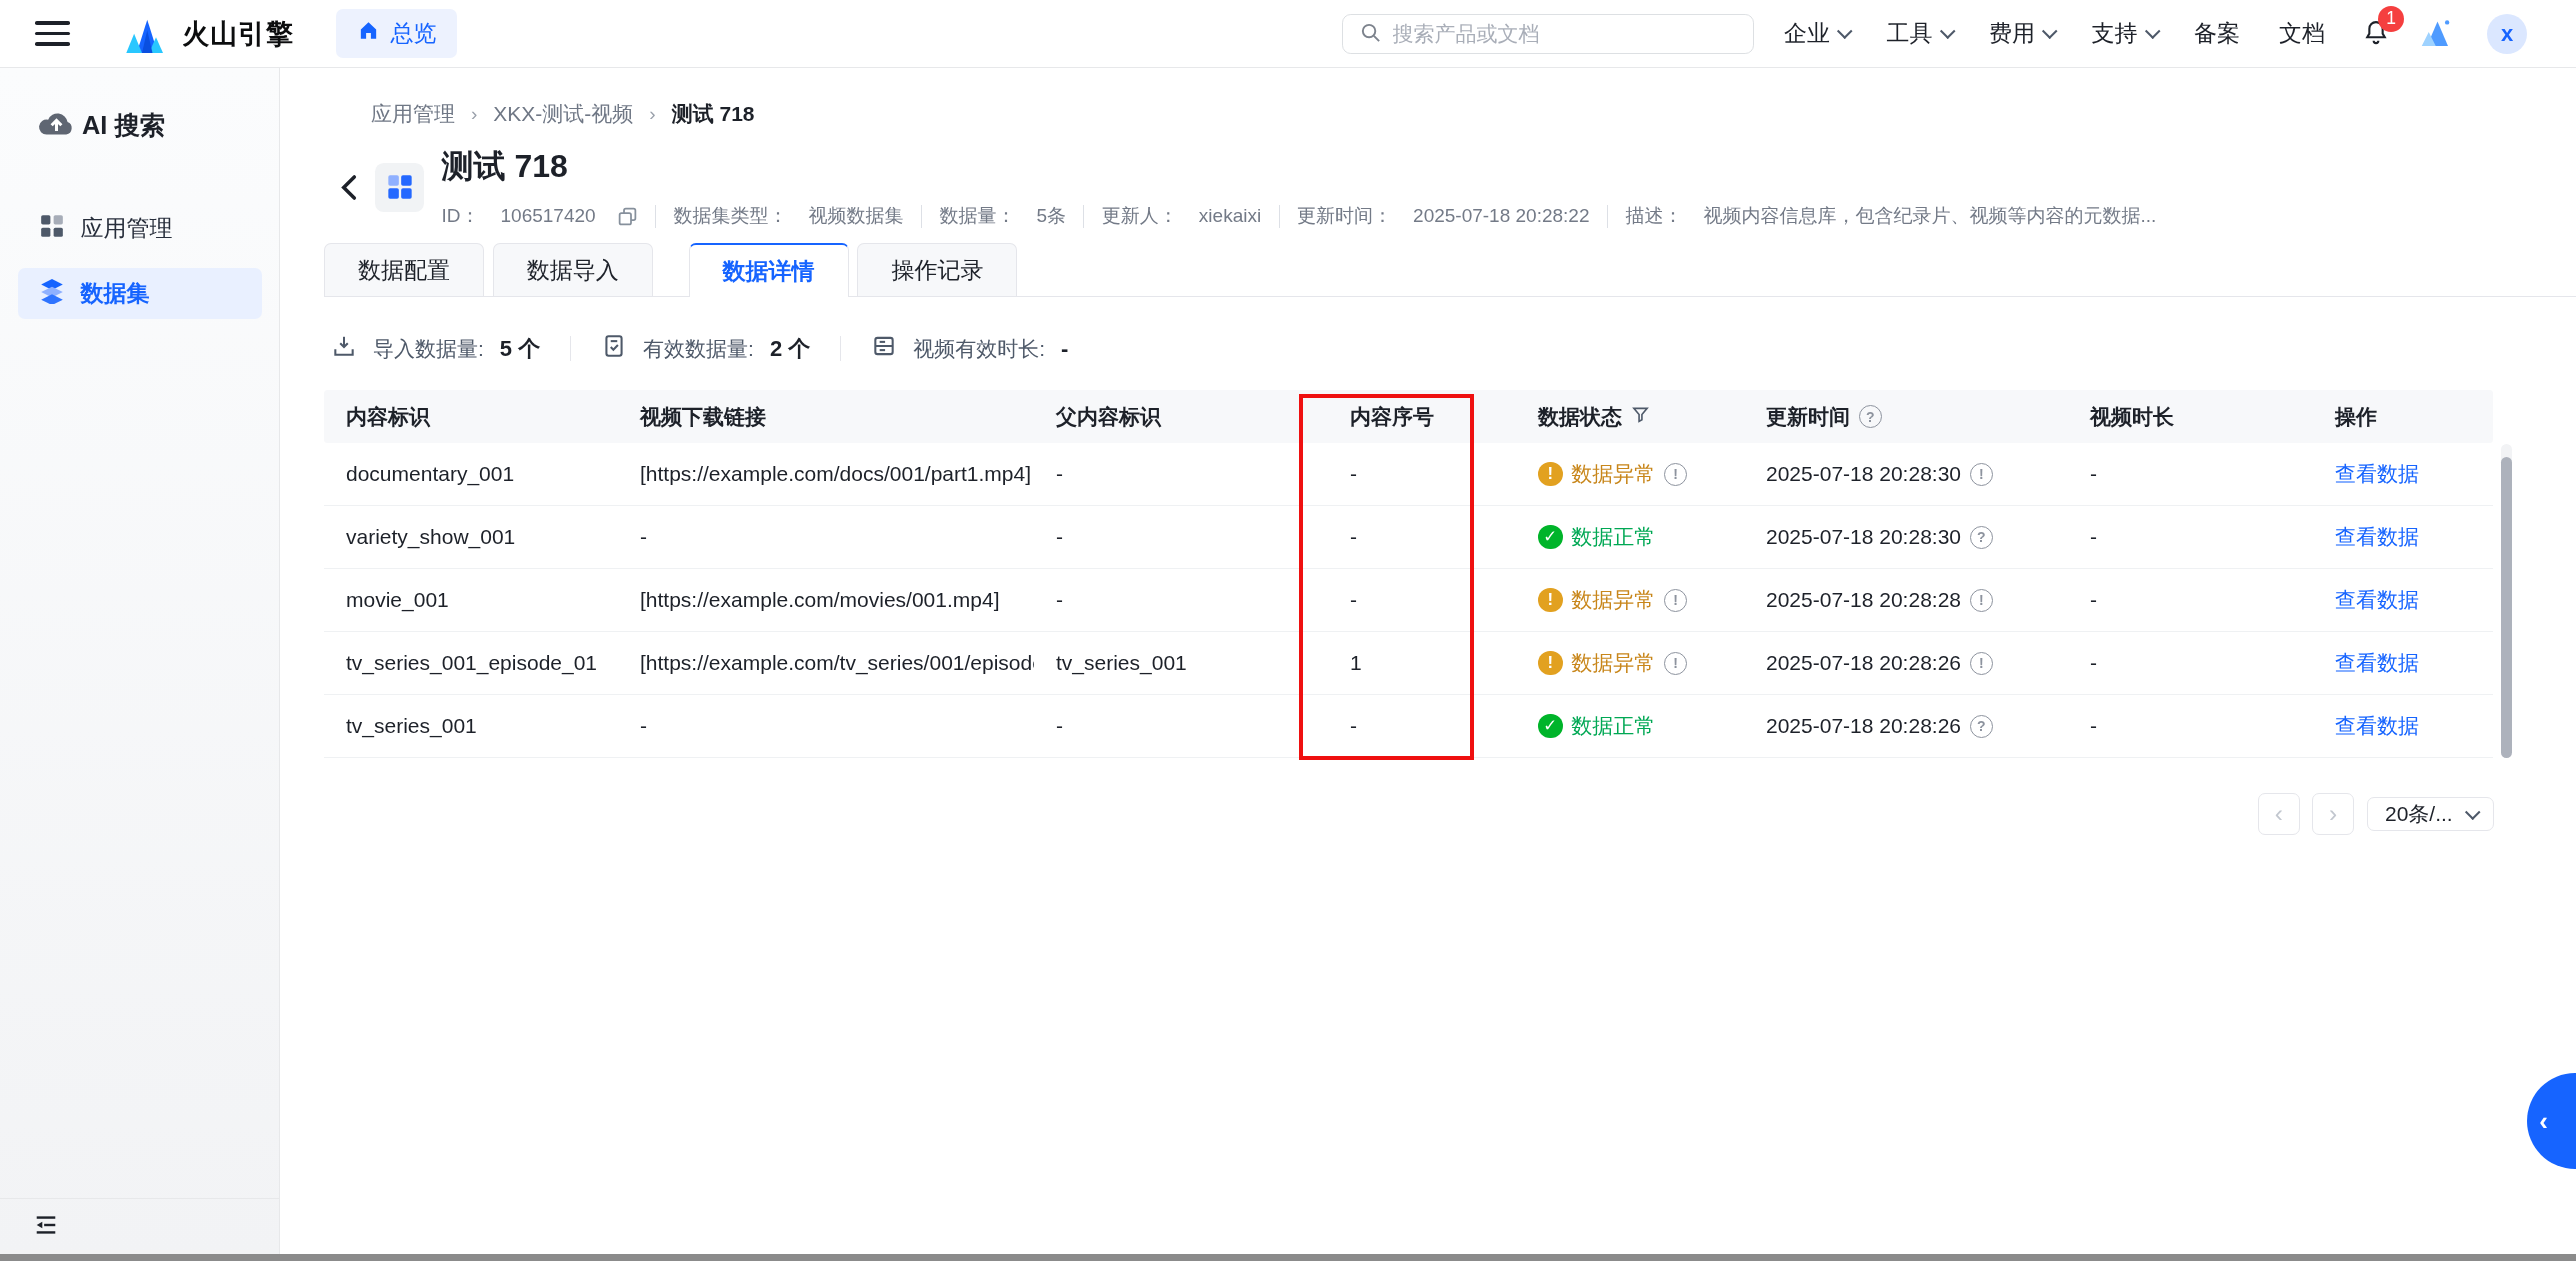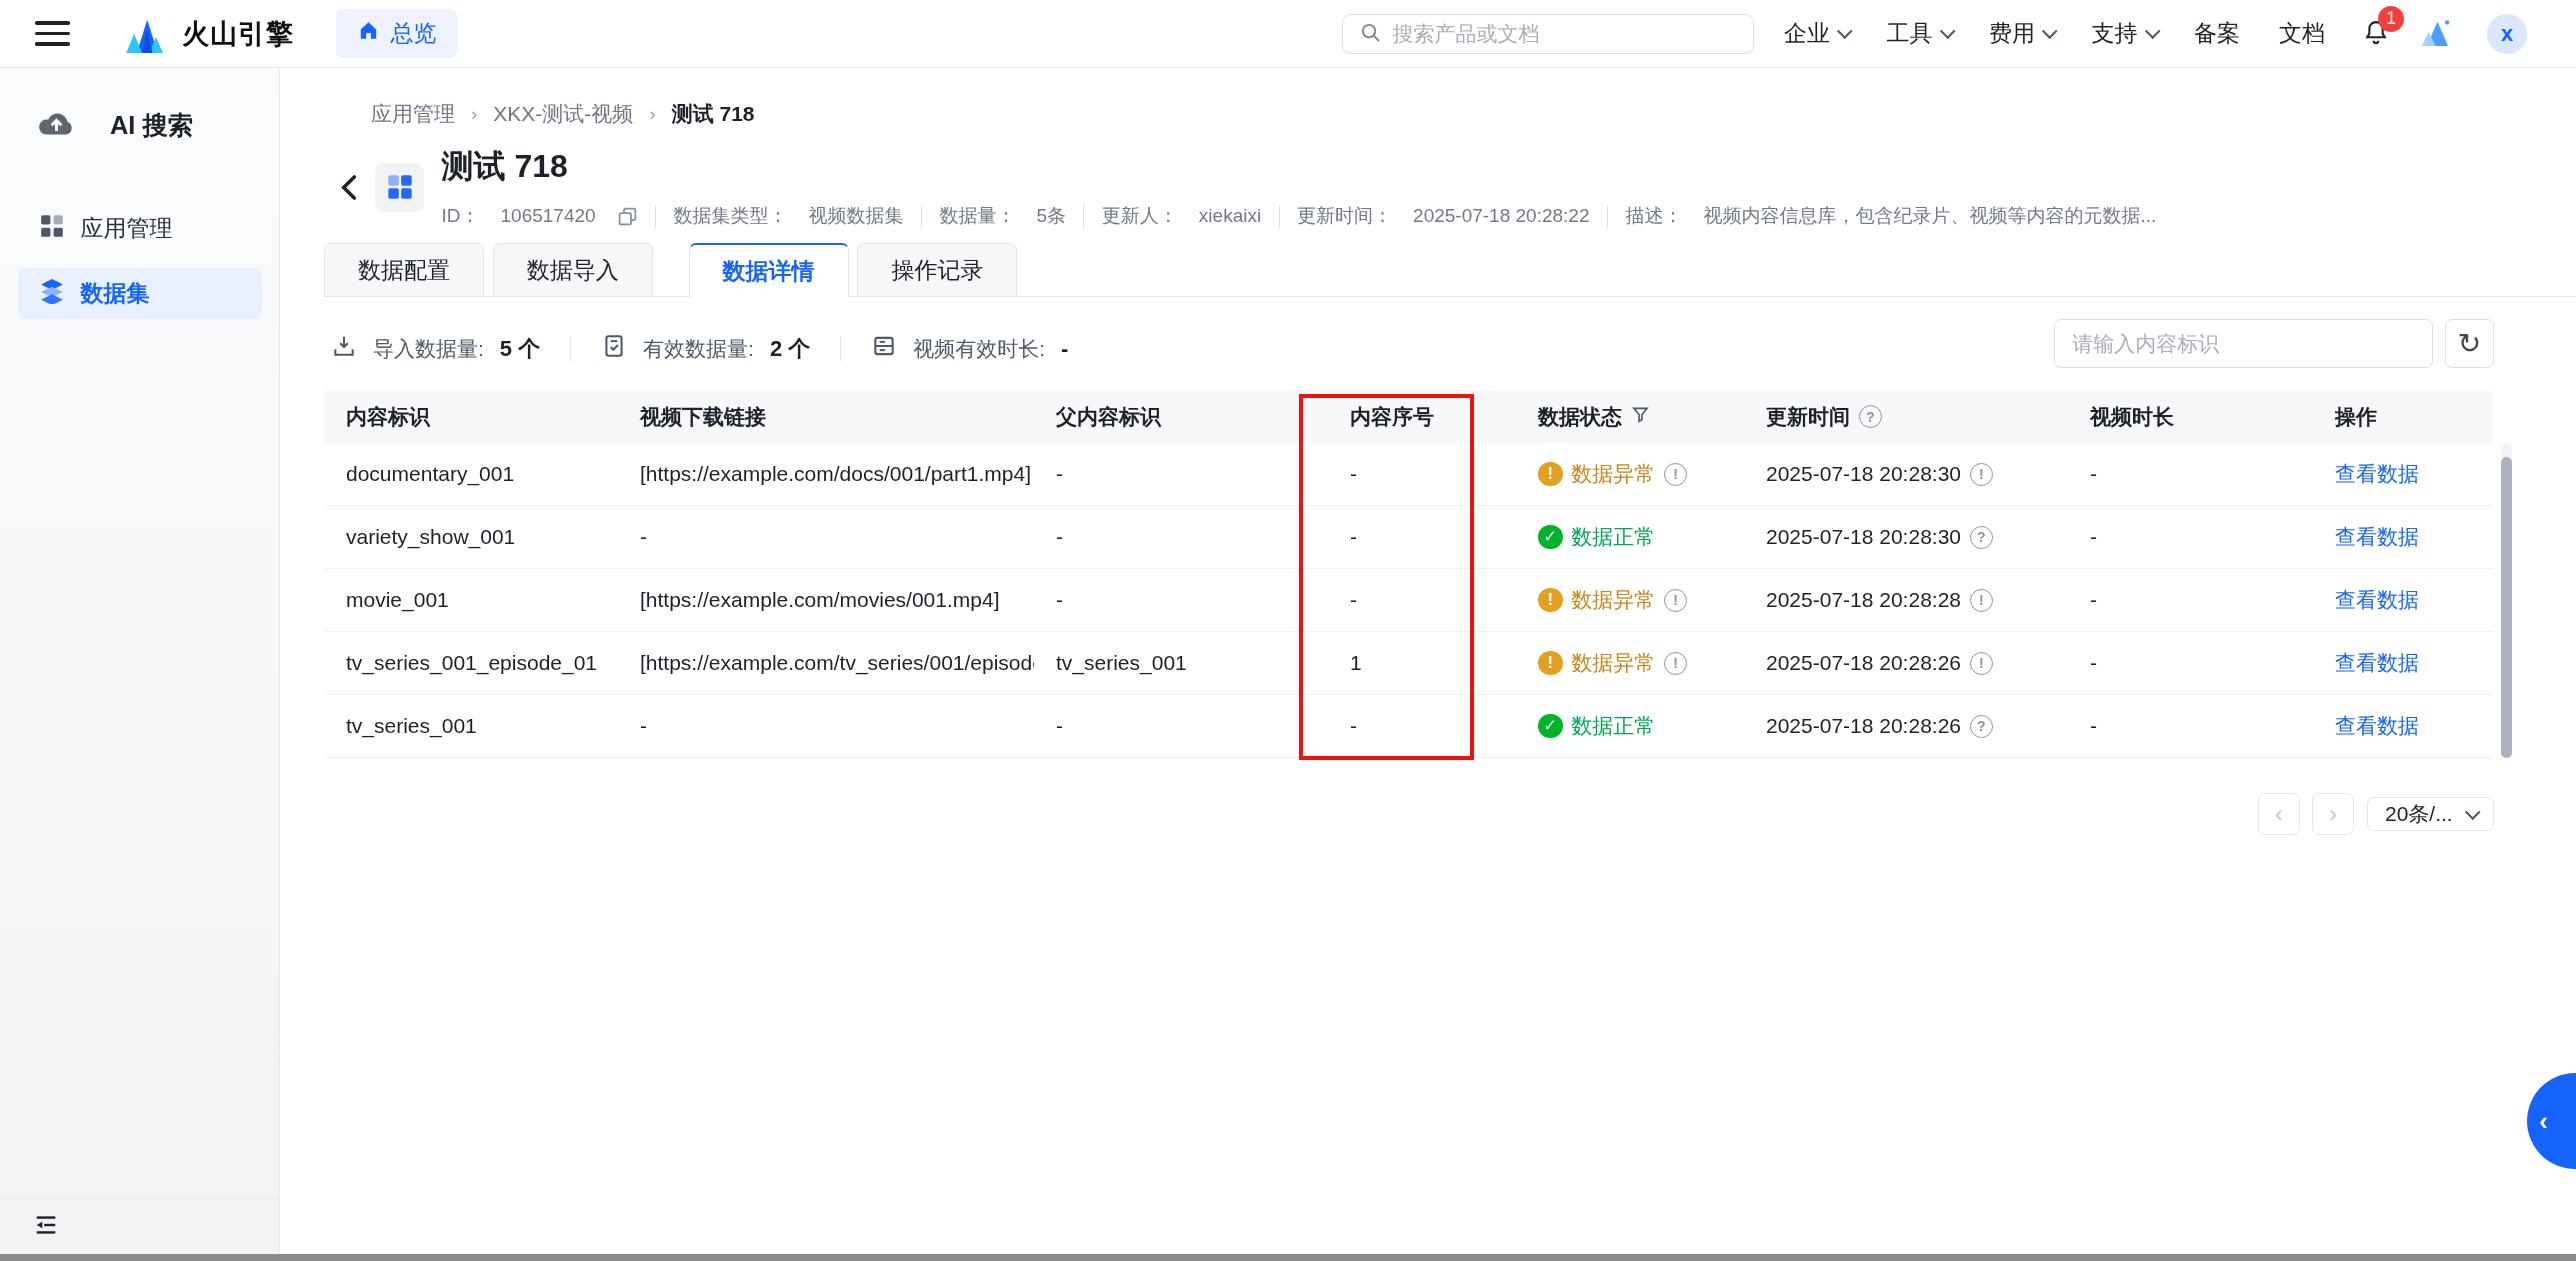--- a/index.html
+++ b/index.html
@@ -27,21 +27,21 @@
   .bell-wrap { position:relative; margin-left:37px; cursor:pointer; }
   .badge { position:absolute; top:-12.3px; left:16px; min-width:26px; height:26px; background:#f53f3f; color:#fff;
     border-radius:13px; font-size:17.5px; display:flex; align-items:center; justify-content:center; padding:0 6.1px; }
   .mini-logo { margin-left:30px; cursor:pointer; }
   .avatar { margin-left:32px; width:40px; height:40px; border-radius:50%; background:#dbe7ff; color:#1664ff;
     font-size:22px; font-weight:700; display:flex; align-items:center; justify-content:center; cursor:pointer; }
 
   
   .sidebar { position:absolute; top:68px; left:0; width:280px; height:1186px;
     background:linear-gradient(180deg,#fbfcfd,#f2f3f5); border-right:0.9px solid #e7e8ea; z-index:20; }
-  .side-title { display:flex; align-items:center; gap:34px; padding:39px 0 0 37px; font-size:25.4px; font-weight:700; }
+  .side-title { display:flex; align-items:center; gap:6px; padding:39px 0 0 37px; font-size:25.4px; font-weight:700; }
   .side-list { margin-top:58px; padding:0 17.5px; display:flex; flex-direction:column; gap:14px; }
   .side-item { display:flex; align-items:center; gap:16px; height:51px; padding:0 21px; border-radius:7px;
     font-size:23px; color:#272e3b; cursor:pointer; }
   .side-item.active { background:#e9f0ff; color:#1664ff; font-weight:600; }
   .side-footer { position:absolute; bottom:0; left:0; width:100%; height:56px; border-top:0.9px solid #e7e8ea;
     display:flex; align-items:center; padding-left:33px; }
 
   
   .content { position:absolute; top:68px; left:280px; width:2296px; height:1186px; background:#fff; }
   .breadcrumb { position:absolute; top:32px; left:91px; font-size:21px; color:#6f7785;
@@ -353,26 +353,20 @@
             <path d="M4 12 h16"></path>
             <path d="M8 8.2 h5"></path>
             <path d="M8 15.8 h5"></path>
         </svg>
       </span>
       <span>视频有效时长:</span>
         <b>-</b>
     </span>
   </div>
 
-  <div class="toolbar">
-    <input class="filter-input" placeholder="请输入内容标识" style="">
-    <div class="refresh-btn">
-        <span>↻</span>
-      </div>
-  </div>
 
   <div class="table">
     <div class="tr thead">
         <div class="th">
           <span>内容标识</span>
         </div>
         <div class="th">
           <span>视频下载链接</span>
         </div>
         <div class="th">

